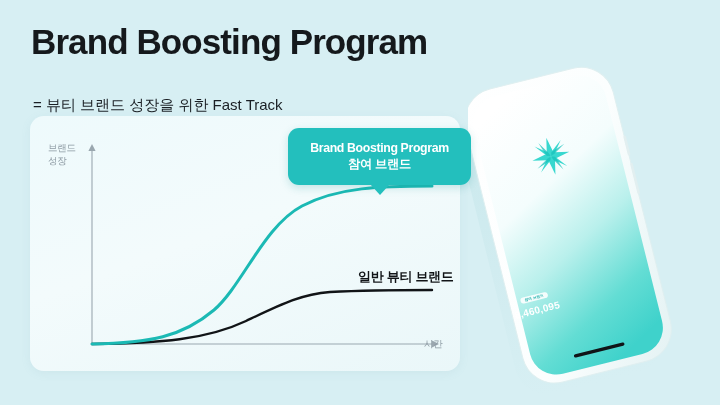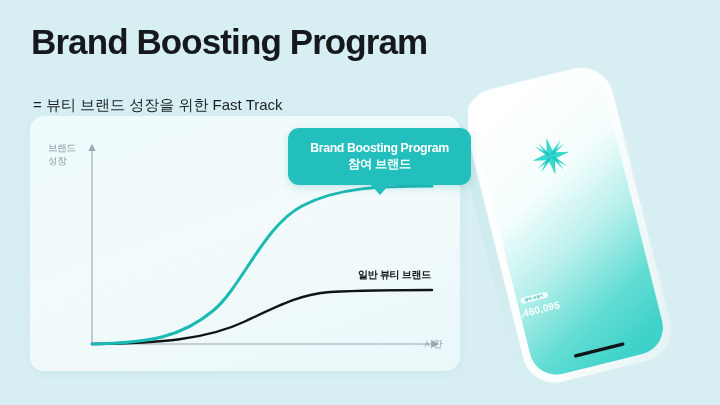--- a/index.html
+++ b/index.html
@@ -49,21 +49,21 @@
     color:#8d9aa3;
     letter-spacing:-0.2px;
     line-height:1.35;
     white-space:nowrap;
   }
   #y-axis-label { left:18px; top:26px; text-align:left; }
   #x-axis-label { left:394px; top:222px; }
 
   .series-label {
     position:absolute;
-    font-size:10px;
+    font-size:13px;
     font-weight:bold;
     color:#111417;
     white-space:nowrap;
     letter-spacing:-0.3px;
   }
   #series-label-general { left:328px; top:152px; }
 
   
   #callout {
     position:absolute; left:288px; top:128px;

